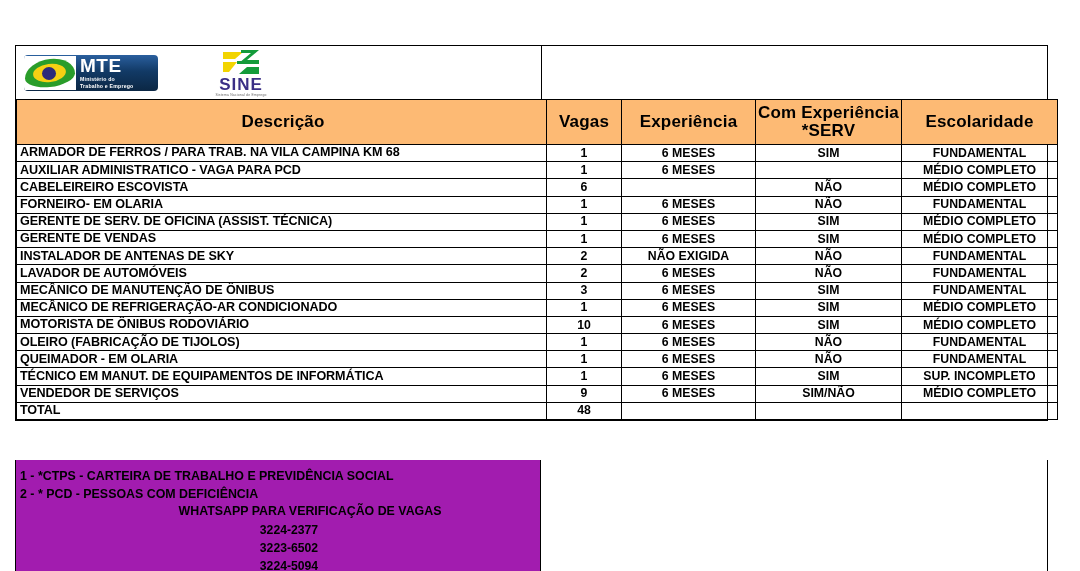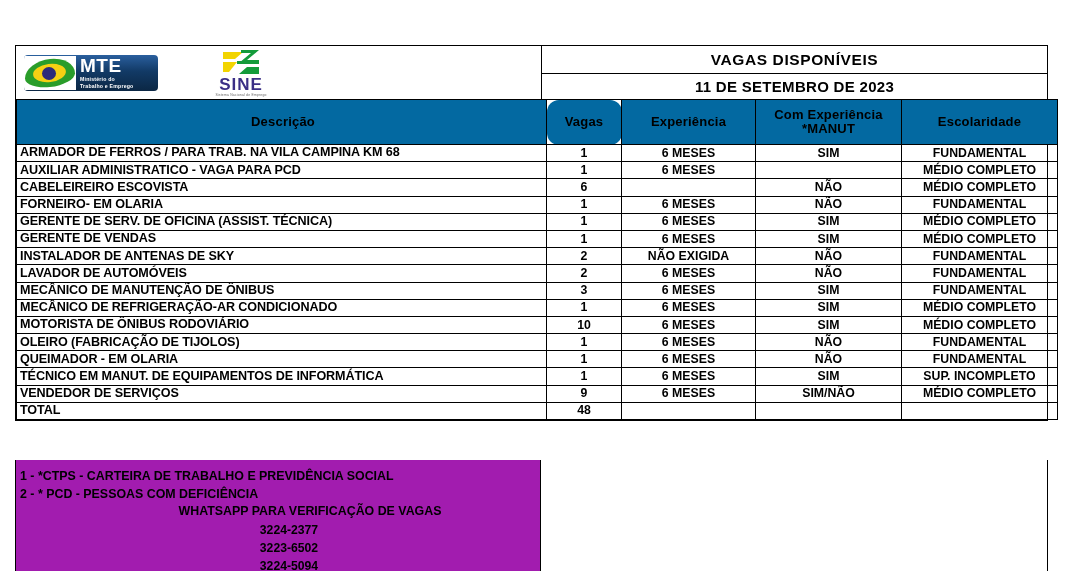--- a/index.html
+++ b/index.html
@@ -172,28 +172,28 @@
     border: 1px solid #000;
     padding: 0;
     font-size: 12.5px;
     font-weight: bold;
     height: 16.2px;
     line-height: 1.05;
     overflow: hidden;
     white-space: nowrap;
   }
   table.grid th {
-    background: #0369a1;
+    background: #fdba74;
     height: 44px;
     text-align: center;
-    font-size: 13px;
+    font-size: 17px;
     letter-spacing: 0.2px;
   }
   .c-desc  { width: 526px; text-align: left; padding-left: 3px !important; }
-  .c-vagas { width: 74px;  text-align: center; border-radius: 12px; }
+  .c-vagas { width: 74px;  text-align: center; }
   .c-exp   { width: 133px; text-align: center; }
   .c-ctps  { width: 145px; text-align: center; }
   .c-esc   { width: 155px; text-align: center; }
 
   table.grid td.c-desc { font-size: 12.6px; letter-spacing: -0.1px; }
   table.grid td.c-vagas,
   table.grid td.c-exp,
   table.grid td.c-ctps,
   table.grid td.c-esc { font-size: 12.3px; }
 
@@ -279,36 +279,32 @@
               <polygon points="20,1 38,1 26,11 38,11 38,14 18,14 30,4 20,4" fill="#139b3a"></polygon>
               <polygon points="16,12 38,12 38,25 18,25 26,18 38,18 38,15 16,15" fill="#139b3a"></polygon>
             </svg>
           </div>
           <div class="sine-text">SINE</div>
           <div class="sine-sub">Sistema Nacional de Emprego</div>
         </div>
 
       </div>
 
-      <div class="hdr-titles">
-        <div class="title-main">VAGAS DISPONÍVEIS</div>
-        <div class="title-sub">11 DE SETEMBRO DE 2023</div>
-      </div>
 
     </div>
 
     <table class="grid">
       <thead>
         <tr>
           <th class="c-desc">Descrição</th>
           <th class="c-vagas">Vagas</th>
           <th class="c-exp">Experiência</th>
           <th class="c-ctps">
             <span>Com Experiência</span><br>
-            <span>*MANUT</span>
+            <span>*SERV</span>
           </th>
           <th class="c-esc">Escolaridade</th>
         </tr>
       </thead>
       <tbody>
           <tr>
             <td class="c-desc">ARMADOR DE FERROS / PARA TRAB. NA VILA CAMPINA KM 68</td>
             <td class="c-vagas">1</td>
             <td class="c-exp">6 MESES</td>
             <td class="c-ctps">SIM</td>

